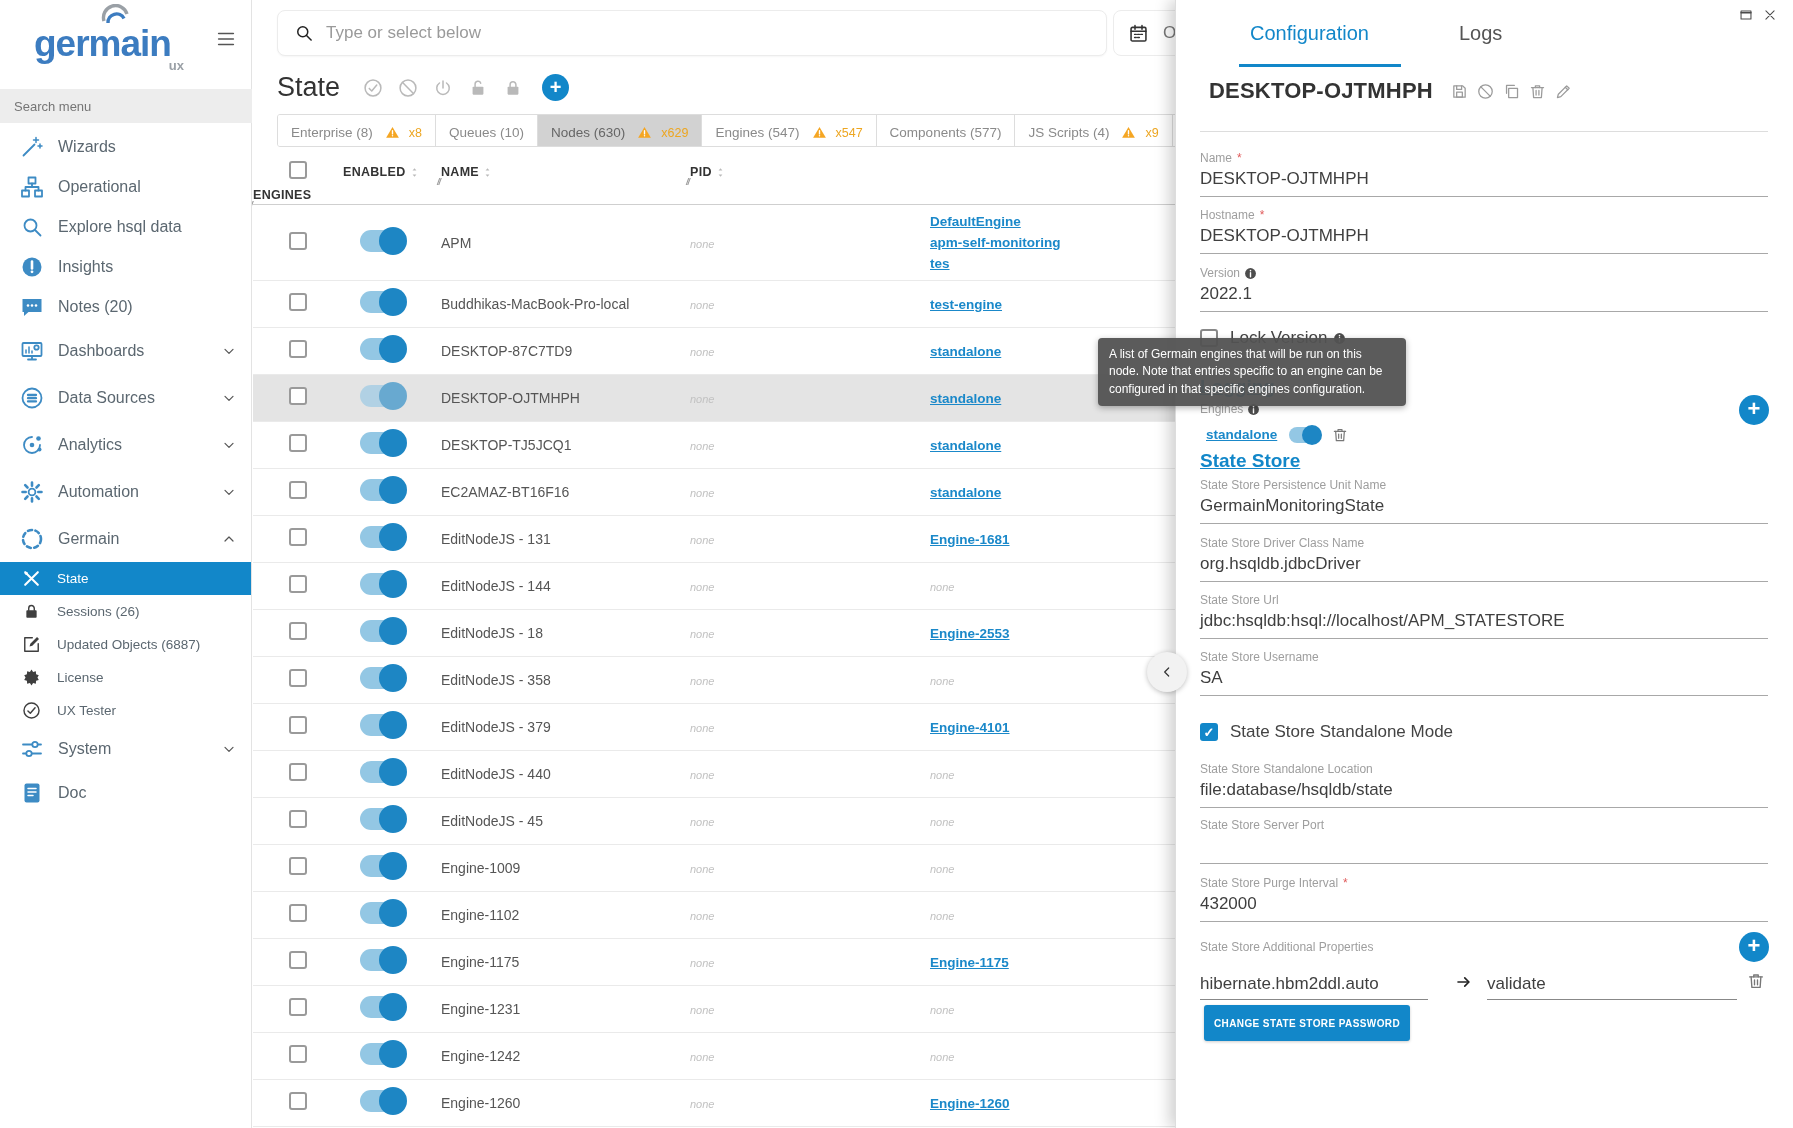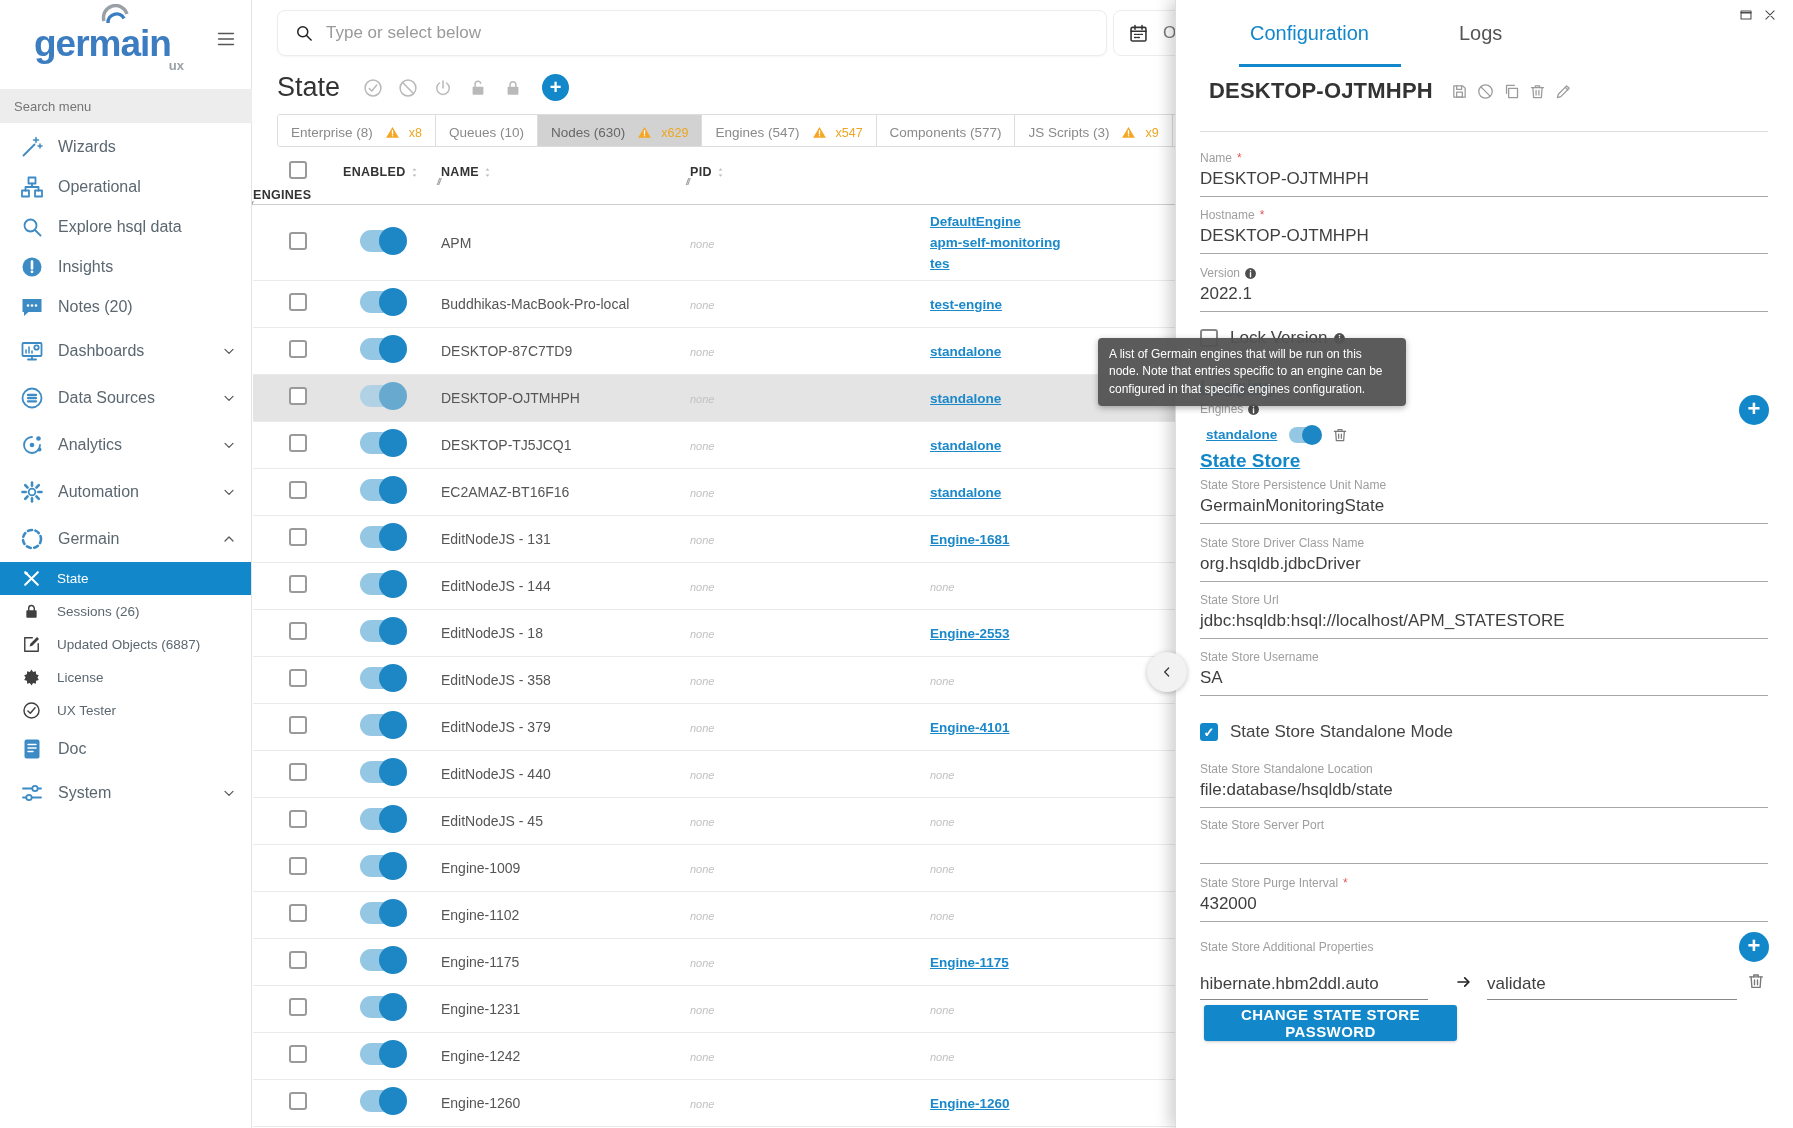--- a/index.html
+++ b/index.html
@@ -116,21 +116,21 @@
   .toggle-sm::after { content:''; position:absolute; right:-2px; top:-2px; width:20px; height:20px; border-radius:50%; background:#1d86c4; }
   .trashic { width:16px; height:16px; color:#777; cursor:pointer; }
 
   .kvrow { position:absolute; left:24px; right:25px; top:968px; }
   .kvinput { position:absolute; top:0; height:32px; border:none; border-bottom:1px solid #888; font-size:17px; color:#3f3f3f; font-family:inherit; outline:none; background:transparent; }
   .kvkey { left:0; width:228px; }
   .kvval { left:287px; width:250px; }
   .kvarrow { position:absolute; left:255px; top:5px; width:18px; height:18px; color:#222; }
   .kvtrash { position:absolute; right:3px; top:4px; width:18px; height:18px; color:#777; cursor:pointer; }
 
-  .pwbtn { position:absolute; left:28px; top:1005px; width:253px; height:36px; background:#1287c9; color:#fff; border:none; border-radius:3px; font-size:15px; font-weight:700; letter-spacing:0.4px; cursor:pointer; font-family:inherit; box-shadow:0 1px 3px rgba(0,0,0,0.2); }
+  .pwbtn { position:absolute; left:28px; top:1005px; width:206px; height:36px; background:#1287c9; color:#fff; border:none; border-radius:3px; font-size:10px; font-weight:700; letter-spacing:0.4px; cursor:pointer; font-family:inherit; box-shadow:0 1px 3px rgba(0,0,0,0.2); }
 
   svg { display:block; }
 </style>
 </head>
 <body>
 
 <div class="page">
 
   <div class="sidebar">
     <div class="logo-wrap">
@@ -310,43 +310,43 @@
         </div>
         <div class="mitem subitem">
           <span class="ic darkic">
             <svg viewBox="0 0 24 24" width="100%" height="100%" fill="none" stroke="currentColor" stroke-width="1.8" stroke-linecap="round" stroke-linejoin="round">
               <circle cx="12" cy="12" r="9.5"></circle>
               <path d="M7.5 12.5l3 3 6-7"></path>
             </svg>
           </span>
           <span class="lbl">UX Tester</span>
         </div>
-        <div class="mitem doc-item">
-          <span class="ic">
-            <svg viewBox="0 0 24 24" width="100%" height="100%" fill="none" stroke="currentColor" stroke-width="1.8" stroke-linecap="round" stroke-linejoin="round">
-              <rect x="4.5" y="2.5" width="15" height="19" rx="2" fill="currentColor" stroke="none"></rect>
-              <path d="M8 7.5h8M8 11h8M8 14.5h5" stroke="#fff" stroke-width="1.5"></path>
-            </svg>
-          </span>
-          <span class="lbl">Doc</span>
-        </div>
         <div class="mitem system-item">
           <span class="ic">
             <svg viewBox="0 0 24 24" width="100%" height="100%" fill="none" stroke="currentColor" stroke-width="1.8" stroke-linecap="round" stroke-linejoin="round">
               <path d="M3 7.5h18M3 16.5h18"></path>
               <circle cx="15" cy="7.5" r="2.7" fill="#fff"></circle>
               <circle cx="9" cy="16.5" r="2.7" fill="#fff"></circle>
             </svg>
           </span>
           <span class="lbl">System</span>
           <span class="chev">
             <svg viewBox="0 0 24 24" width="100%" height="100%" fill="none" stroke="currentColor" stroke-width="1.8" stroke-linecap="round" stroke-linejoin="round">
               <path d="M6 9.5l6 6 6-6"></path>
             </svg>
           </span>
+        </div>
+        <div class="mitem doc-item">
+          <span class="ic">
+            <svg viewBox="0 0 24 24" width="100%" height="100%" fill="none" stroke="currentColor" stroke-width="1.8" stroke-linecap="round" stroke-linejoin="round">
+              <rect x="4.5" y="2.5" width="15" height="19" rx="2" fill="currentColor" stroke="none"></rect>
+              <path d="M8 7.5h8M8 11h8M8 14.5h5" stroke="#fff" stroke-width="1.5"></path>
+            </svg>
+          </span>
+          <span class="lbl">Doc</span>
         </div>
       </div>
   </div>
 
   <div class="main">
     <div class="topsearch">
       <span class="ic">
           <svg viewBox="0 0 24 24" width="100%" height="100%" fill="none" stroke="currentColor" stroke-width="1.8" stroke-linecap="round" stroke-linejoin="round">
             <circle cx="10.5" cy="10.5" r="6"></circle>
             <path d="M15 15l5.5 5.5"></path>
@@ -436,21 +436,21 @@
               <path d="M12 9.2v5" stroke="#fff" stroke-width="2.2"></path>
               <circle cx="12" cy="17.2" r="1.2" fill="#fff" stroke="none"></circle>
             </svg>
           </span>
           <span class="warncount">x547</span>
         </div>
         <div class="tab">
           <span>Components (577)</span>
         </div>
         <div class="tab">
-          <span>JS Scripts (3)</span>
+          <span>JS Scripts (4)</span>
           <span class="warn">
             <svg viewBox="0 0 24 24" width="100%" height="100%" fill="none" stroke="currentColor" stroke-width="1.8" stroke-linecap="round" stroke-linejoin="round">
               <path d="M12 3.2L22.2 20.5H1.8z" fill="#f5a623" stroke="none"></path>
               <path d="M12 9.2v5" stroke="#fff" stroke-width="2.2"></path>
               <circle cx="12" cy="17.2" r="1.2" fill="#fff" stroke="none"></circle>
             </svg>
           </span>
           <span class="warncount">x9</span>
         </div>
         <div class="tab">

